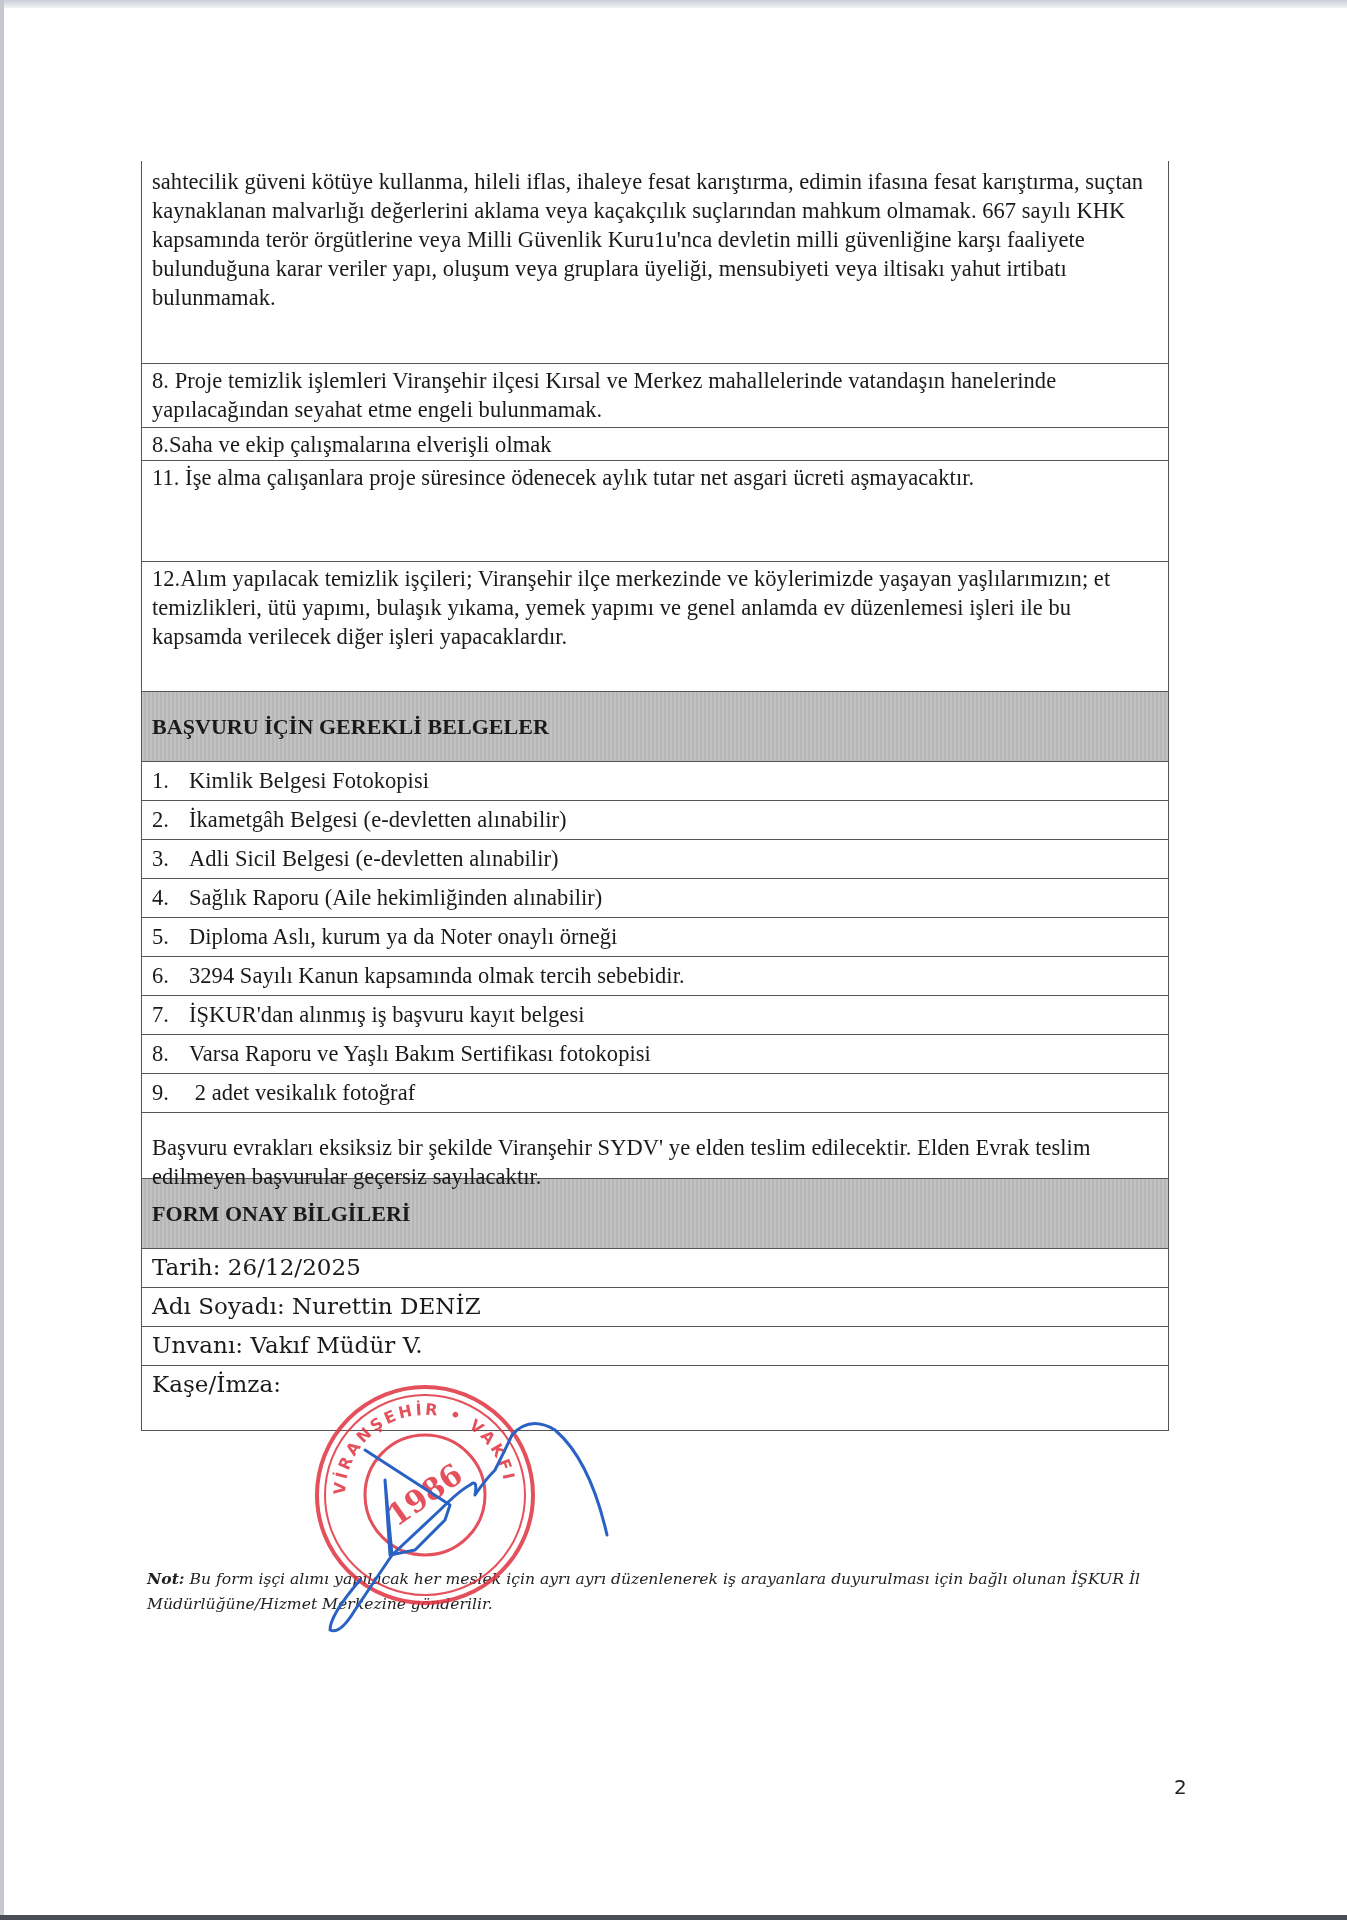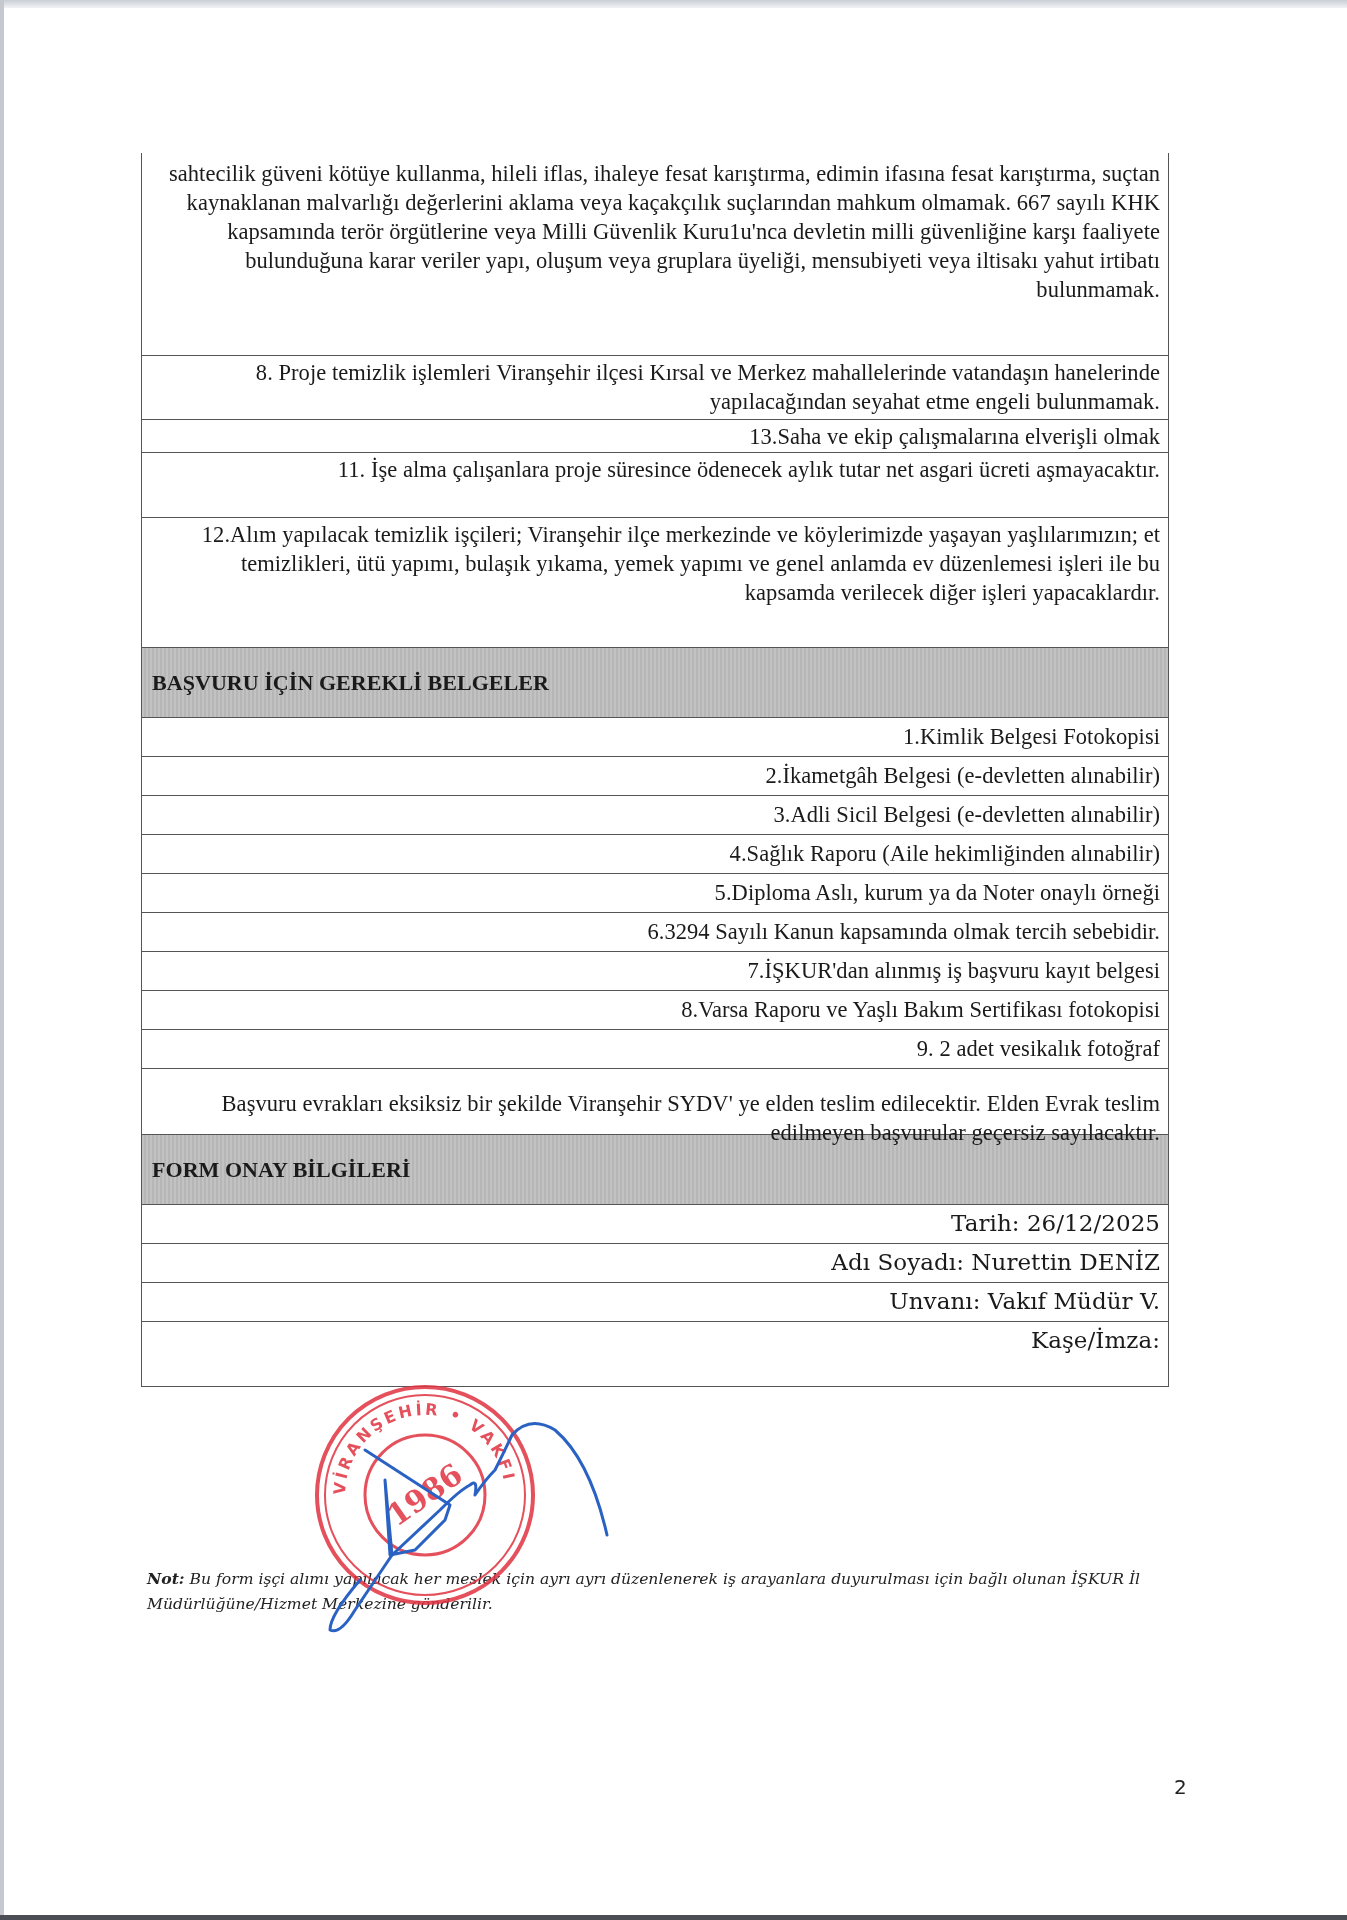--- a/index.html
+++ b/index.html
@@ -23,26 +23,25 @@
       position: absolute; left: 0; top: 0; width: 4px; height: 1920px;
       background: #c5c9cf;
     }
     .page-edge-bottom {
       position: absolute; left: 0; bottom: 0; width: 1347px; height: 5px;
       background: #4b4f55;
     }
     .form-table {
       position: absolute;
       left: 141px;
-      top: 153px;
+      top: 161px;
       width: 1026px;
       border-left: 1.5px solid #555;
       border-right: 1.5px solid #555;
       font-family: "Liberation Serif", "DejaVu Serif", serif;
-      text-align: right;
     }
     .row {
       border-top: 1.5px solid #555;
       padding: 2px 8px 3px 10px;
       font-size: 22.5px;
       line-height: 29px;
       letter-spacing: 0.05px;
       box-sizing: border-box;
     }
     .row.first { border-top: none; padding-top: 6px; }
@@ -93,23 +92,23 @@
 </head>
 <body>
 
 <div class="page-edge-top"></div>
 <div class="page-edge-left"></div>
 <div class="page-edge-bottom"></div>
 
 <div class="form-table">
   <div class="row first" style="height:202px;">sahtecilik güveni kötüye kullanma, hileli iflas, ihaleye fesat karıştırma, edimin ifasına fesat karıştırma, suçtan kaynaklanan malvarlığı değerlerini aklama veya kaçakçılık suçlarından mahkum olmamak. 667 sayılı KHK kapsamında terör örgütlerine veya Milli Güvenlik Kuru1u'nca devletin milli güvenliğine karşı faaliyete bulunduğuna karar veriler yapı, oluşum veya gruplara üyeliği, mensubiyeti veya iltisakı yahut irtibatı bulunmamak.</div>
   <div class="row" style="height:64px;">8. Proje temizlik işlemleri Viranşehir ilçesi Kırsal ve Merkez mahallelerinde vatandaşın hanelerinde yapılacağından seyahat etme engeli bulunmamak.</div>
-  <div class="row" style="height:33px;">13.Saha ve ekip çalışmalarına elverişli olmak</div>
+  <div class="row" style="height:33px;">8.Saha ve ekip çalışmalarına elverişli olmak</div>
   <div class="row" style="height:65px;">11. İşe alma    çalışanlara proje süresince ödenecek aylık tutar net asgari ücreti aşmayacaktır.</div>
-  <div class="row" style="height:130px;">12.Alım yapılacak temizlik işçileri; Viranşehir ilçe merkezinde ve köylerimizde yaşayan yaşlılarımızın; et temizlikleri, ütü yapımı, bulaşık yıkama, yemek yapımı ve genel anlamda ev düzenlemesi işleri ile bu kapsamda verilecek diğer işleri yapacaklardır.</div>
+  <div class="row" style="height:130px;margin-top:36px;">12.Alım yapılacak temizlik işçileri; Viranşehir ilçe merkezinde ve köylerimizde yaşayan yaşlılarımızın; et temizlikleri, ütü yapımı, bulaşık yıkama, yemek yapımı ve genel anlamda ev düzenlemesi işleri ile bu kapsamda verilecek diğer işleri yapacaklardır.</div>
 
   <div class="row header">
     <span>BAŞVURU İÇİN GEREKLİ BELGELER</span>
   </div>
 
   <div class="row doc-item"><span class="num">1.</span><span>Kimlik Belgesi Fotokopisi</span></div>
   <div class="row doc-item"><span class="num">2.</span><span>İkametgâh Belgesi (e-devletten alınabilir)</span></div>
   <div class="row doc-item"><span class="num">3.</span><span>Adli Sicil Belgesi (e-devletten alınabilir)</span></div>
   <div class="row doc-item"><span class="num">4.</span><span>Sağlık Raporu (Aile hekimliğinden alınabilir)</span></div>
   <div class="row doc-item"><span class="num">5.</span><span>Diploma Aslı, kurum ya da Noter onaylı örneği</span></div>

